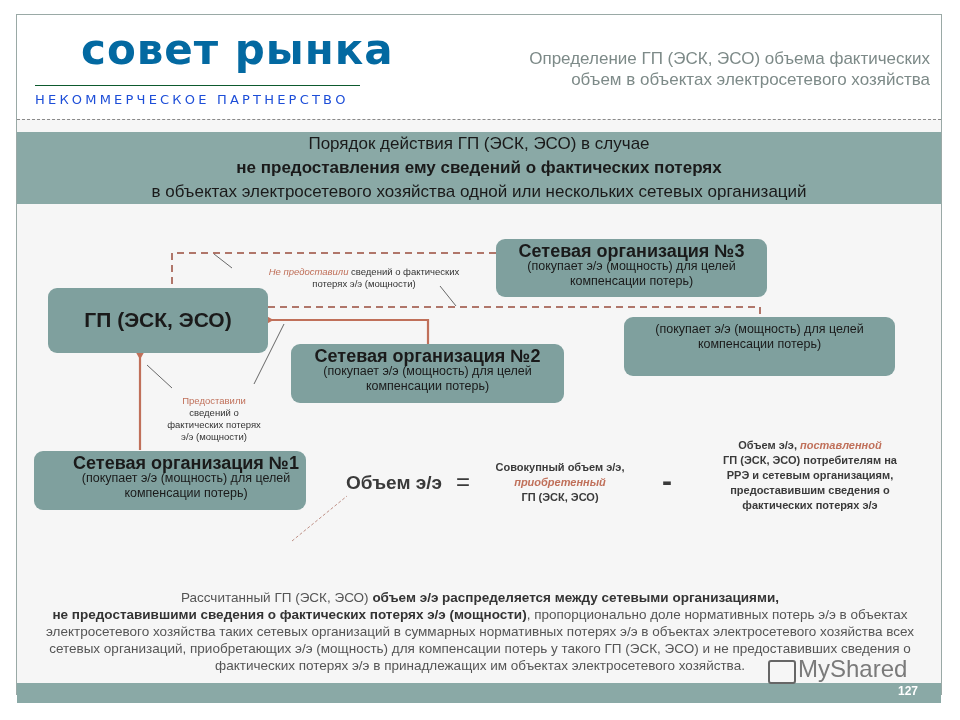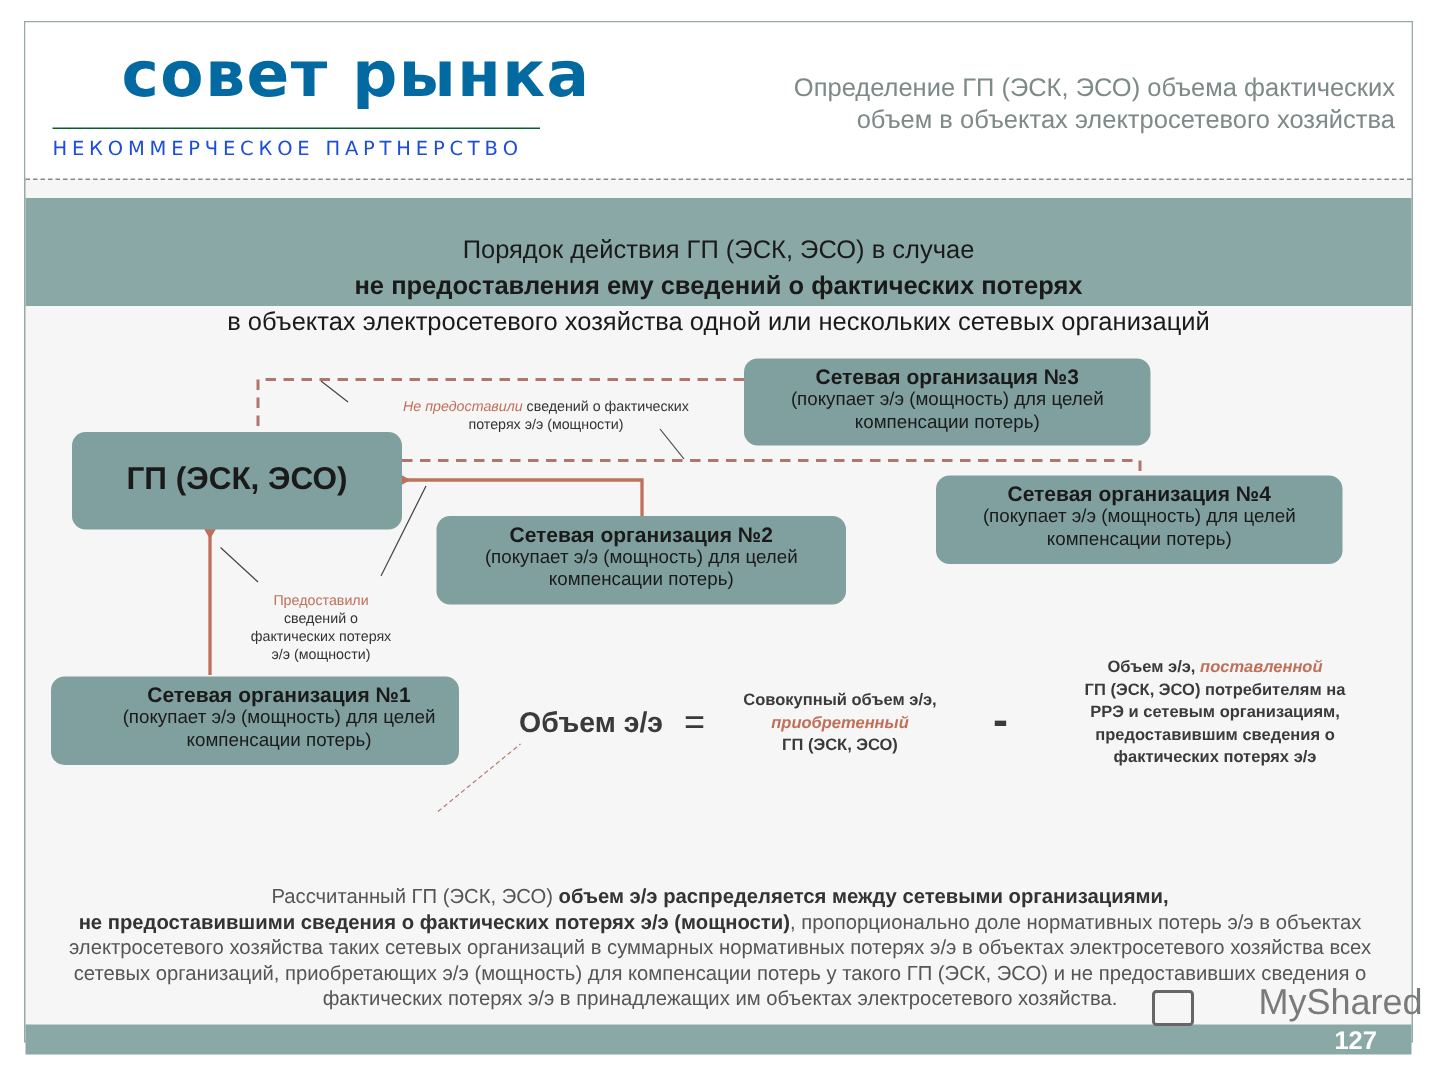--- a/index.html
+++ b/index.html
@@ -11,40 +11,40 @@
   .logo-title { position:absolute; left:33px; top:26px; font-family:"DejaVu Sans", sans-serif;
                 font-weight:bold; font-size:42px; color:#0369a1; letter-spacing:1px; line-height:48px;margin-left:48px; }
   .logo-rule { position:absolute; left:35px; top:85px; width:325px; height:1px; background:#0d5a2e; }
   .logo-sub { position:absolute; left:35px; top:92px; font-family:"DejaVu Sans", sans-serif;
               font-size:13px; color:#1d4ed8; letter-spacing:3.2px; }
   .header-title { position:absolute; right:30px; top:48px; width:520px; text-align:right;
                   font-size:17px; color:#7d8a88; line-height:21px; }
   .dash-rule { position:absolute; left:17px; top:119px; width:924px; height:0;
                border-top:1px dashed #8a8a8a; }
   .banner { position:absolute; left:17px; top:132px; width:924px; height:72px; background:#8aa9a6;
-            text-align:center; color:#1a1a1a; font-size:17px; line-height:24px; padding-top:23px; box-sizing:border-box; }
+            text-align:center; color:#1a1a1a; font-size:17px; line-height:24px; padding-top:0; box-sizing:border-box; }
   .banner .b { font-weight:bold; }
   .box { position:absolute; background:#7fa09e; border-radius:9px; text-align:center;
          color:#1a1a1a; font-size:12.5px; line-height:15px; box-sizing:border-box; padding-top:5px; }
-  .box .t { font-weight:bold; font-size:14px; }
+  .box .t { font-weight:bold; font-size:18px; }
   .gp { font-size:21px; font-weight:bold; line-height:64px; padding-top:0; }
   svg.lines { position:absolute; left:0; top:0; }
   .annot { position:absolute; font-size:9.5px; color:#333; text-align:center; line-height:12px; }
   .accent { color:#c0705a; font-style:italic; }
   .accent-n { color:#c0705a; }
   .vol { position:absolute; left:330px; top:472px; font-size:19px; font-weight:bold; color:#3a3a3a;margin-left:16px; }
   .eq { position:absolute; left:456px; top:468px; font-size:24px; color:#3a3a3a; }
   .minus { position:absolute; left:662px; top:464px; font-size:30px; font-weight:bold; color:#3a3a3a; }
   .formula { position:absolute; font-size:11px; font-weight:bold; color:#3a3a3a; text-align:center; line-height:15px; }
   .para { position:absolute; left:40px; top:549px; width:880px; text-align:center; font-size:13.5px;
           color:#555; line-height:17px;margin-top:40px; }
   .para b { color:#333; }
   .footer { position:absolute; left:17px; top:683px; width:924px; height:20px; background:#8aa9a6; }
-  .page-num { position:absolute; right:42px; top:684px; font-size:17px; font-weight:bold; color:#ffffff; }
-  .watermark { position:absolute; left:768px; top:655px; font-size:24px; color:#7a7a7a;margin-left:41px; }
+  .page-num { position:absolute; right:42px; top:684px; font-size:12px; font-weight:bold; color:#ffffff; }
+  .watermark { position:absolute; left:768px; top:655px; font-size:24px; color:#7a7a7a; }
   .wm-icon { position:absolute; left:768px; top:660px; width:24px; height:20px; border:2px solid #666; border-radius:3px; }
 </style>
 </head>
 <body>
 
 <div class="slide"></div>
 <div class="header-bg"></div>
 <div class="logo-title">совет рынка</div>
 <div class="logo-rule"></div>
 <div class="logo-sub">НЕКОММЕРЧЕСКОЕ ПАРТНЕРСТВО</div>
@@ -86,21 +86,20 @@
   <span>ГП (ЭСК, ЭСО)</span>
 </div>
 
 <div class="box" style="left:496px;top:239px;width:271px;height:58px;">
   <div class="t">Сетевая организация №3</div>
   <div>(покупает э/э (мощность) для целей</div>
   <div>компенсации потерь)</div>
 </div>
 
 <div class="box" style="left:624px;top:317px;width:271px;height:59px;">
-  <div class="t">Сетевая организация №4</div>
   <div>(покупает э/э (мощность) для целей</div>
   <div>компенсации потерь)</div>
 </div>
 
 <div class="box" style="left:291px;top:344px;width:273px;height:59px;">
   <div class="t">Сетевая организация №2</div>
   <div>(покупает э/э (мощность) для целей</div>
   <div>компенсации потерь)</div>
 </div>
 

